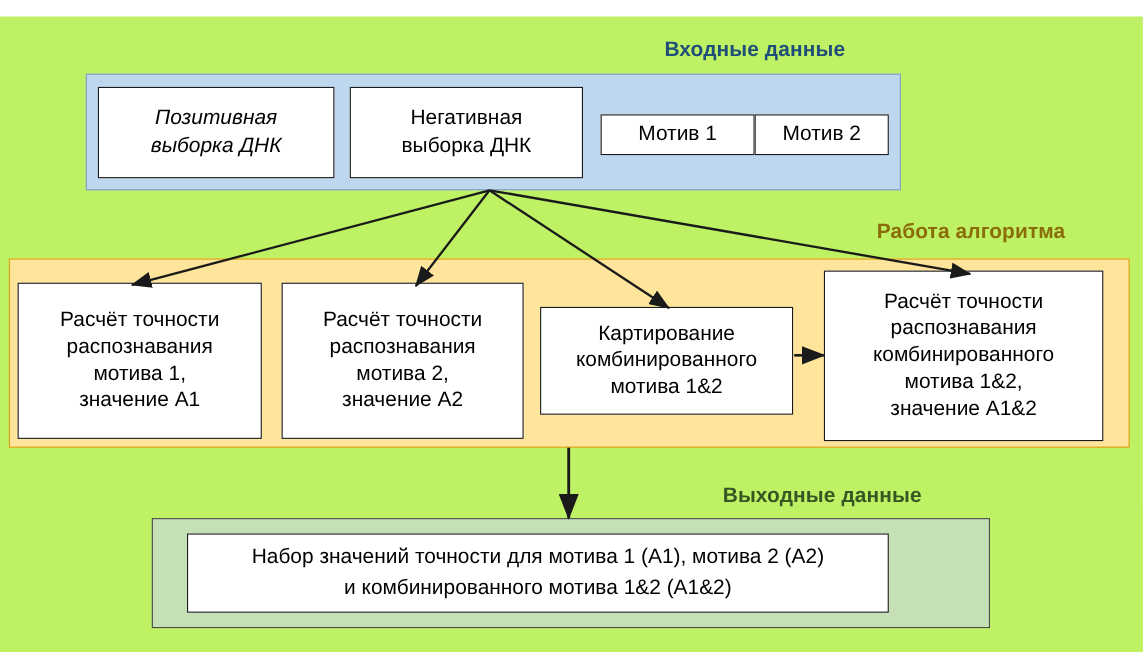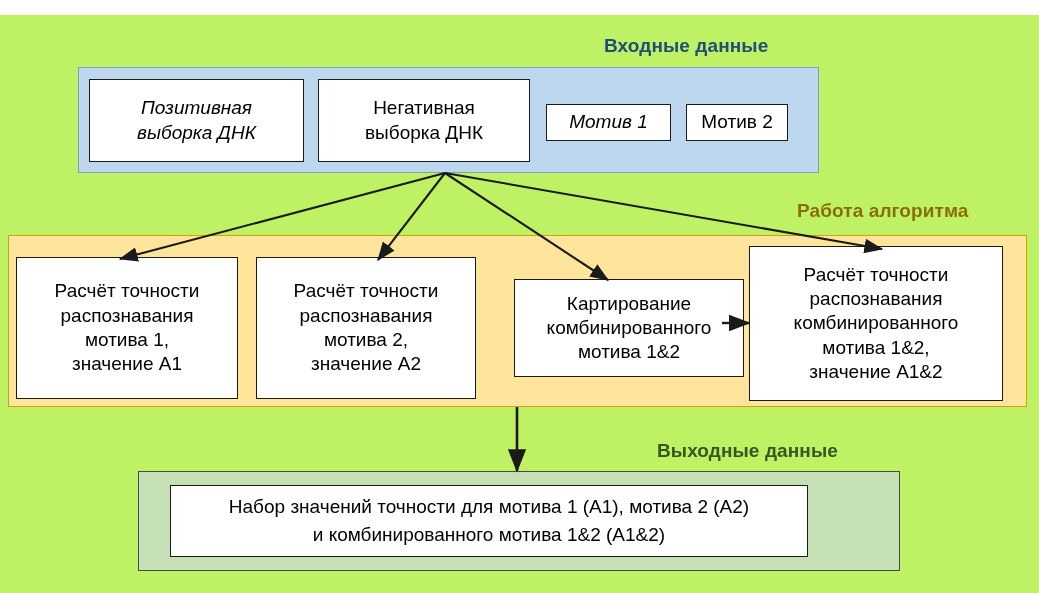--- a/index.html
+++ b/index.html
@@ -101,46 +101,45 @@
   #node-negative {
     left: 318px;
     top: 64px;
     width: 212px;
     height: 83px;
     align-items: center;
   }
   #node-motif1 {
     left: 546px;
     top: 89px;
-    width: 125px;
+    width: 140px;
     height: 37px;
-    font-style: italic;
   }
   #node-motif2 {
     left: 686px;
     top: 89px;
-    width: 102px;
+    width: 122px;
     height: 37px;
   }
 
   
   #node-acc1 {
     left: 16px;
     top: 242px;
     width: 222px;
     height: 142px;
   }
   #node-acc2 {
     left: 256px;
     top: 242px;
     width: 220px;
     height: 142px;
   }
   #node-map12 {
-    left: 514px;
+    left: 491px;
     top: 264px;
     width: 230px;
     height: 98px;
   }
   #node-acc12 {
     left: 749px;
     top: 231px;
     width: 254px;
     height: 155px;
   }

